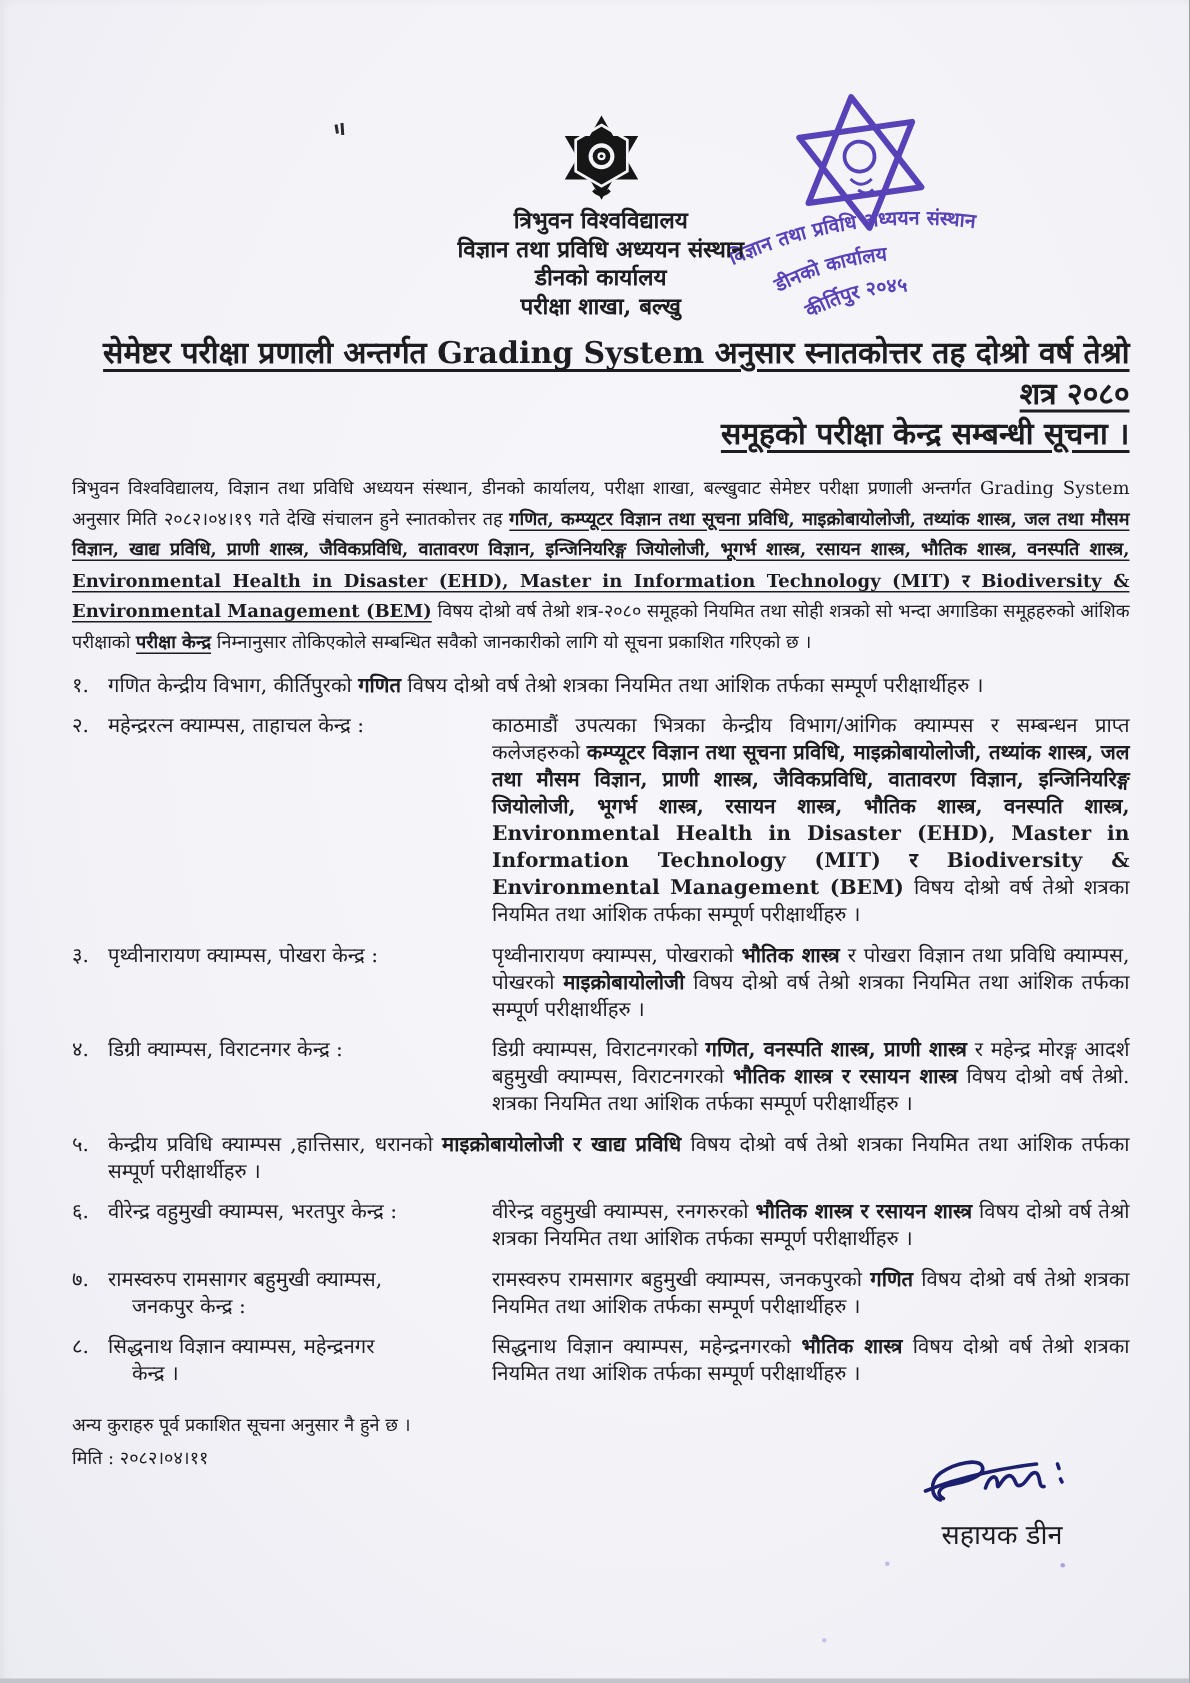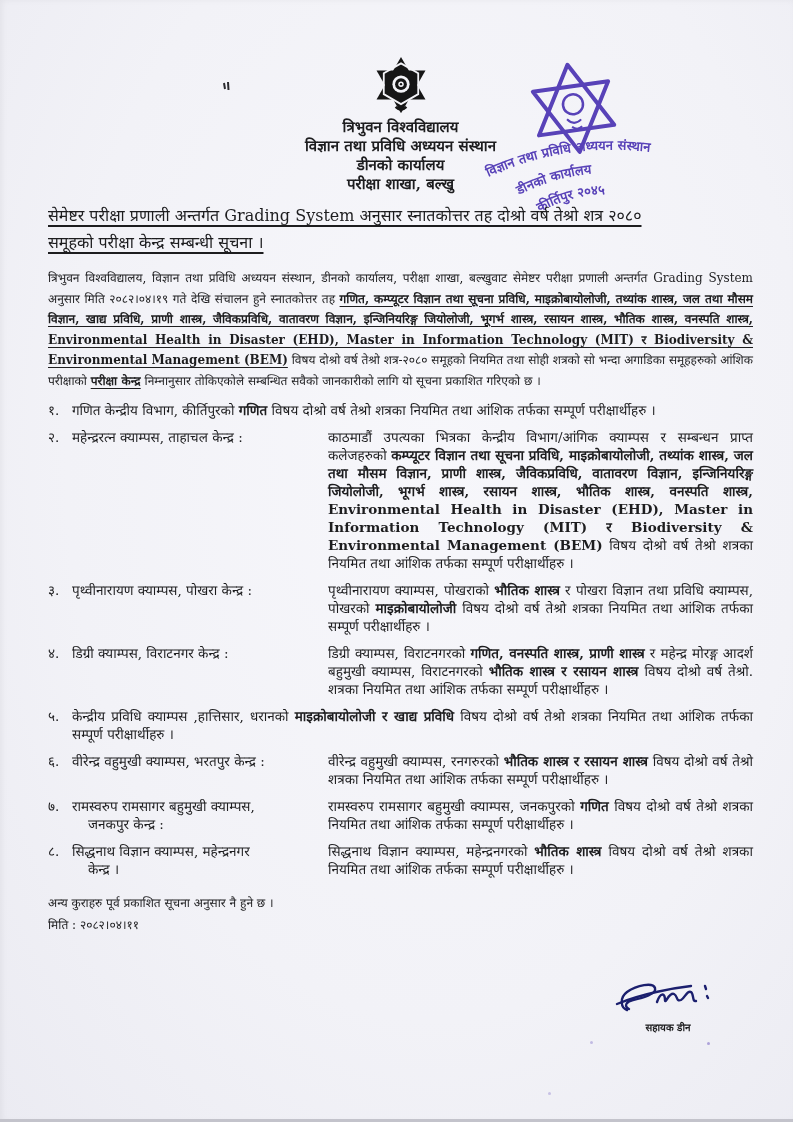--- a/index.html
+++ b/index.html
@@ -7,47 +7,47 @@
     position:relative;
     width:793px;height:1122px;
     margin:0 auto;
     background:
       radial-gradient(ellipse at 55% 40%, #f7f7fb 0%, #f2f2f7 60%, #ebebf2 100%);
     overflow:hidden;
     font-family:"DejaVu Serif","Liberation Serif",serif;
     color:#1d1d1f;
     box-shadow:inset 0 -3px 0 #c3c3cb, inset 2px 0 6px rgba(0,0,0,.05);
   }
-  .content{position:relative;padding:56px 40px 0 48px;}
+  .content{position:relative;padding:56px 40px 0 48px;margin-top:20px;}
   
   .emblem-wrap{text-align:center;height:62px;}
   .org{ text-align:center; font-size:15px; line-height:19px; font-weight:bold;}
   .org div{margin:0;}
-  .title{ text-align:left; font-weight:normal; font-size:16px; line-height:27px; margin-top:8px;}
+  .title{ text-align:right; font-weight:bold; font-size:20px; line-height:27px; margin-top:8px;}
   .title .tline{text-decoration:underline;text-underline-offset:4px;text-decoration-thickness:1.5px;}
   
   .intro{ margin:12px 0 0 0; font-size:12px; line-height:20.5px; text-align:justify;}
   .bu{font-weight:bold;text-decoration:underline;text-underline-offset:3px;}
   .b{font-weight:bold;}
   
   .table{margin-top:10px;font-size:13.5px;line-height:18px;}
   .thead{display:flex;font-weight:bold;margin-bottom:6px;}
   .th-sn{width:58px;text-decoration:underline;text-underline-offset:3px;}
   .th-center{width:222px;text-decoration:underline;text-underline-offset:3px;}
   .th-dept{flex:1;text-align:center;text-decoration:underline;text-underline-offset:3px;}
   .trow{display:flex;margin-bottom:9px;}
   .tnum{width:24px;flex:none;}
   .tcenter{width:256px;flex:none;padding-right:14px;box-sizing:border-box;}
   .tcenter .cont{padding-left:16px;}
   .tdesc{flex:1;text-align:justify;}
   .trow:nth-child(7){margin-top:6px;}
   
   .footer{margin-top:14px;font-size:12px;line-height:22px;}
   .sig{position:absolute;right:70px;bottom:88px;text-align:center;}
-  .sig-title{font-size:10px;font-weight:bold;margin-top:-4px;}
+  .sig-title{font-size:18px;font-weight:normal;margin-top:-4px;}
   
   .stamp{position:absolute;left:478px;top:60px;width:200px;height:160px;transform:rotate(-8deg);opacity:.92;pointer-events:none;}
   .stamp text{font-family:"DejaVu Serif",serif;font-weight:bold;}
   .ink-mark{position:absolute;left:220px;top:80px;}
   .speck{position:absolute;width:3px;height:3px;border-radius:50%;background:#6b56c0;opacity:.5;}
 </style>
 </head>
 <body>
 
 <div class="page">

